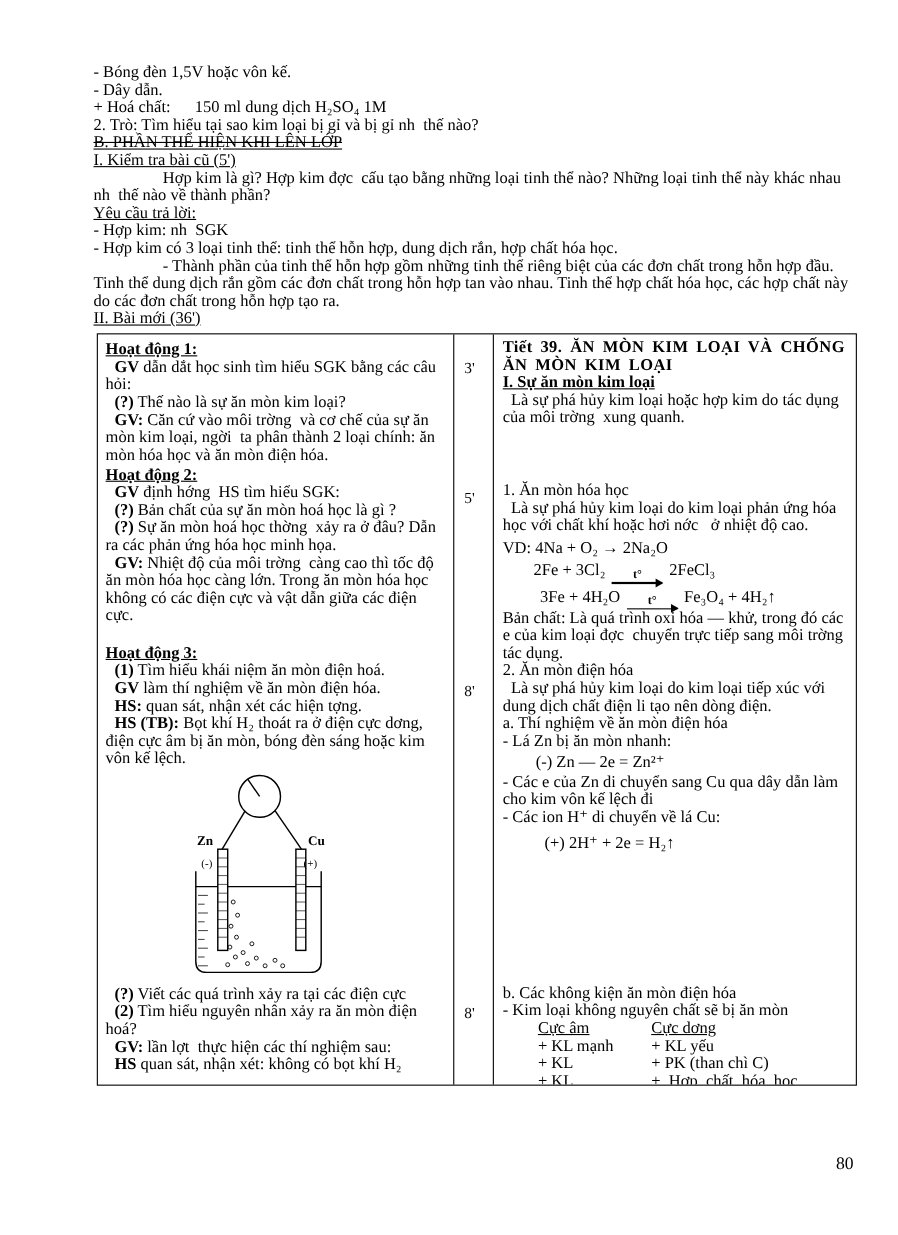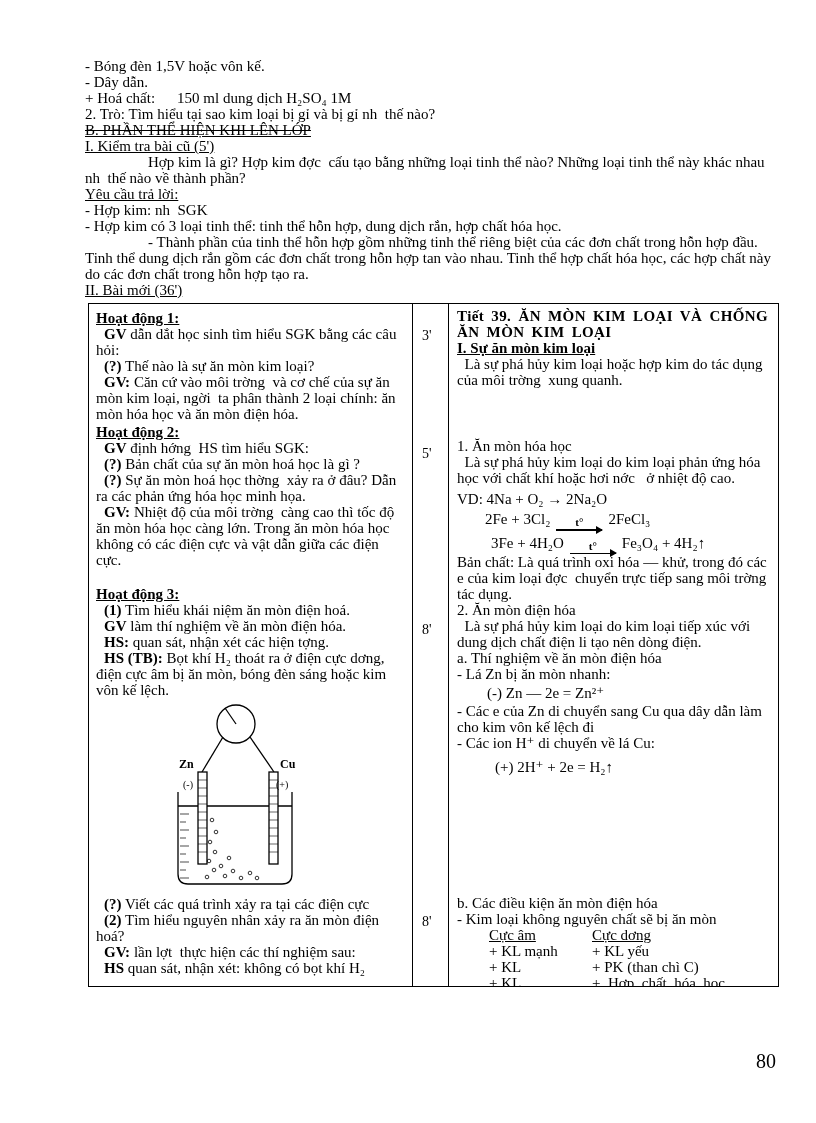--- a/index.html
+++ b/index.html
@@ -52,21 +52,21 @@
   .ieq2 { margin:8px 0 2px 38px !important; }
   .pair { display:flex; }
   .pair .c1 { margin-left:32px; width:103px; }
   .pairhdr .c1, .pairhdr .c2 { text-decoration:underline; }
 
   .diagram { width:202px; height:196px; margin:2px 0 0 42px; display:block; }
   .diagram text { font-family:"Liberation Serif","DejaVu Serif",serif; fill:#000; }
   .dlbl { font-size:12px; font-weight:bold; }
   .dsign { font-size:10px; }
 
-  .pageno { position:absolute; top:1050px; right:40px; font-size:20px; }
+  .pageno { position:absolute; top:1050px; right:40px; font-size:16px; }
 </style>
 </head>
 <body>
 
 <div class="page">
 
   <div class="top">
     <p class="m-160"><span data-bind="top.bulb">- Bóng đèn 1,5V hoặc vôn kế.</span></p>
     <p class="m-160"><span data-bind="top.wire">- Dây dẫn.</span></p>
     <p class="m-63"><span data-bind="top.chem_label">+ Hoá chất:</span><span class="chem-gap" data-bind="top.chem_value">150 ml dung dịch H₂SO₄ 1M</span></p>
@@ -209,21 +209,21 @@
       <p><span class="rh2" data-bind="right.s12a_title">a. Thí nghiệm về ăn mòn điện hóa</span></p>
 
       <p><span data-bind="right.exp1">- Lá Zn bị ăn mòn nhanh:</span></p>
       <p class="ieq1"><span data-bind="right.exp1_eq">(-) Zn — 2e = Zn²⁺</span></p>
       <p><span data-bind="right.exp2">- Các e của Zn di chuyển sang Cu qua dây dẫn làm cho kim vôn kế lệch đi</span></p>
       <p><span data-bind="right.exp3">- Các ion H⁺ di chuyển về lá Cu:</span></p>
       <p class="ieq2"><span data-bind="right.exp3_eq">(+) 2H⁺ + 2e = H₂↑</span></p>
 
       <div class="sp118"></div>
 
-      <p><span class="rh2" data-bind="right.s12b_title">b. Các điều kiện ăn mòn điện hóa</span></p>
+      <p><span class="rh2" data-bind="right.s12b_title">b. Các không kiện ăn mòn điện hóa</span></p>
       <p><span data-bind="right.cond1">- Kim loại không nguyên chất sẽ bị ăn mòn</span></p>
 
       <div class="pair pairhdr">
         <span class="c1" data-bind="right.col_neg">Cực âm</span>
         <span class="c2" data-bind="right.col_pos">Cực dơng</span>
       </div>
       <div class="pair">
         <span class="c1" data-bind="right.pairs.0.0">+ KL mạnh</span>
         <span class="c2" data-bind="right.pairs.0.1">+ KL yếu</span>
       </div>

